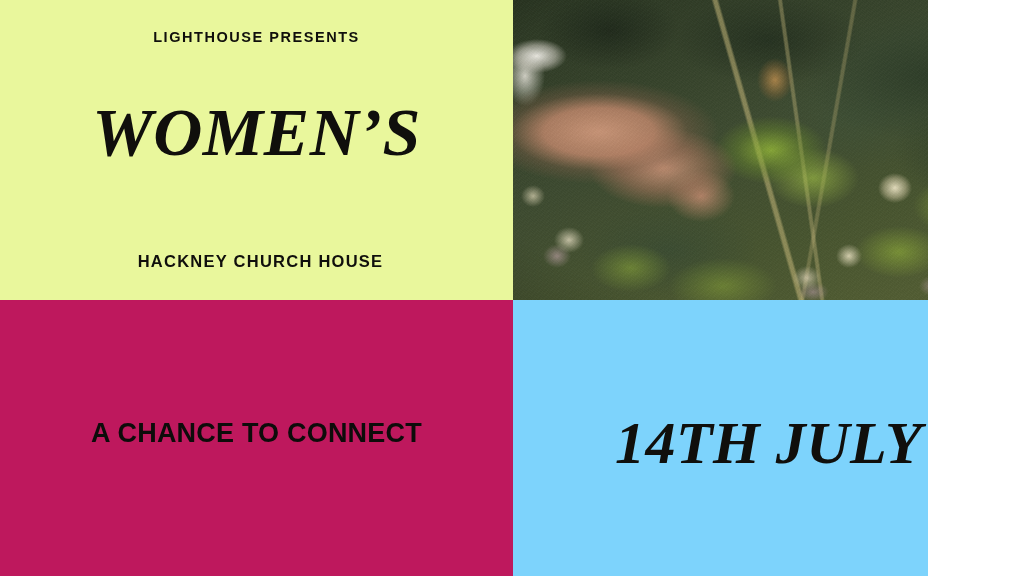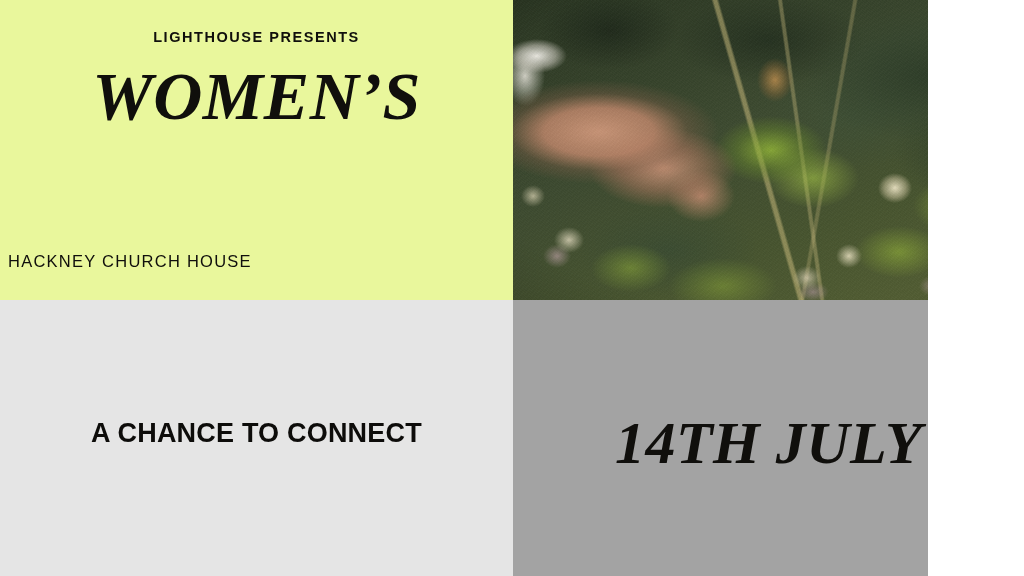--- a/index.html
+++ b/index.html
@@ -34,42 +34,42 @@
     font-family: "Liberation Sans", sans-serif;
     font-weight: bold;
     font-size: 14.5px;
     letter-spacing: 1.55px;
     color: #100f0c;
     text-align: center;
     line-height: 1;
     white-space: nowrap;
   }
   .title-block {
-    margin-top: 20px;
+    margin-top: 56px;
     text-align: center;
     font-family: "Liberation Serif", serif;
     font-style: italic;
     font-weight: 700;
     color: #100f0c;
     font-size: 68px;
     line-height: 0.94;
     letter-spacing: 0.5px;
   }
   .title-line { display: block; white-space: nowrap; }
   .venue {
     position: absolute;
     left: 8px;
     right: 0;
     top: 253px;
     font-family: "Liberation Sans", sans-serif;
-    font-weight: normal;
+    font-weight: bold;
     font-size: 16.5px;
     letter-spacing: 1.25px;
     color: #100f0c;
-    text-align: left;
+    text-align: center;
     line-height: 1;
     white-space: nowrap;
   }
 
   
   .panel-photo {
     position: relative;
     overflow: hidden;
     background: #2c3a22;
   }
@@ -131,41 +131,41 @@
   }
   .photo-vignette {
     position: absolute;
     inset: 0;
     background: radial-gradient(ellipse 116% 112% at 52% 46%, rgba(0,0,0,0) 52%, rgba(0,0,0,0.34) 100%);
     pointer-events: none;
   }
 
   
   .panel-purple {
-    background: #e5e5e5;
+    background: #be185d;
     display: flex;
     align-items: center;
     justify-content: center;
     overflow: hidden;
   }
   .blurb {
     font-family: "Liberation Sans", sans-serif;
     font-weight: bold;
     font-size: 27px;
     line-height: 1.17;
     letter-spacing: 0.2px;
     color: #0d0c0a;
     text-align: center;
     margin-top: 18px;
   }
   .blurb-line { display: block; white-space: nowrap; }
 
   
   .panel-peach {
-    background: #a3a3a3;
+    background: #7dd3fc;
     display: flex;
     align-items: center;
     justify-content: center;
     overflow: hidden;
   }
   .datetime {
     font-family: "Liberation Serif", serif;
     font-style: italic;
     font-weight: 700;
     font-size: 60px;

